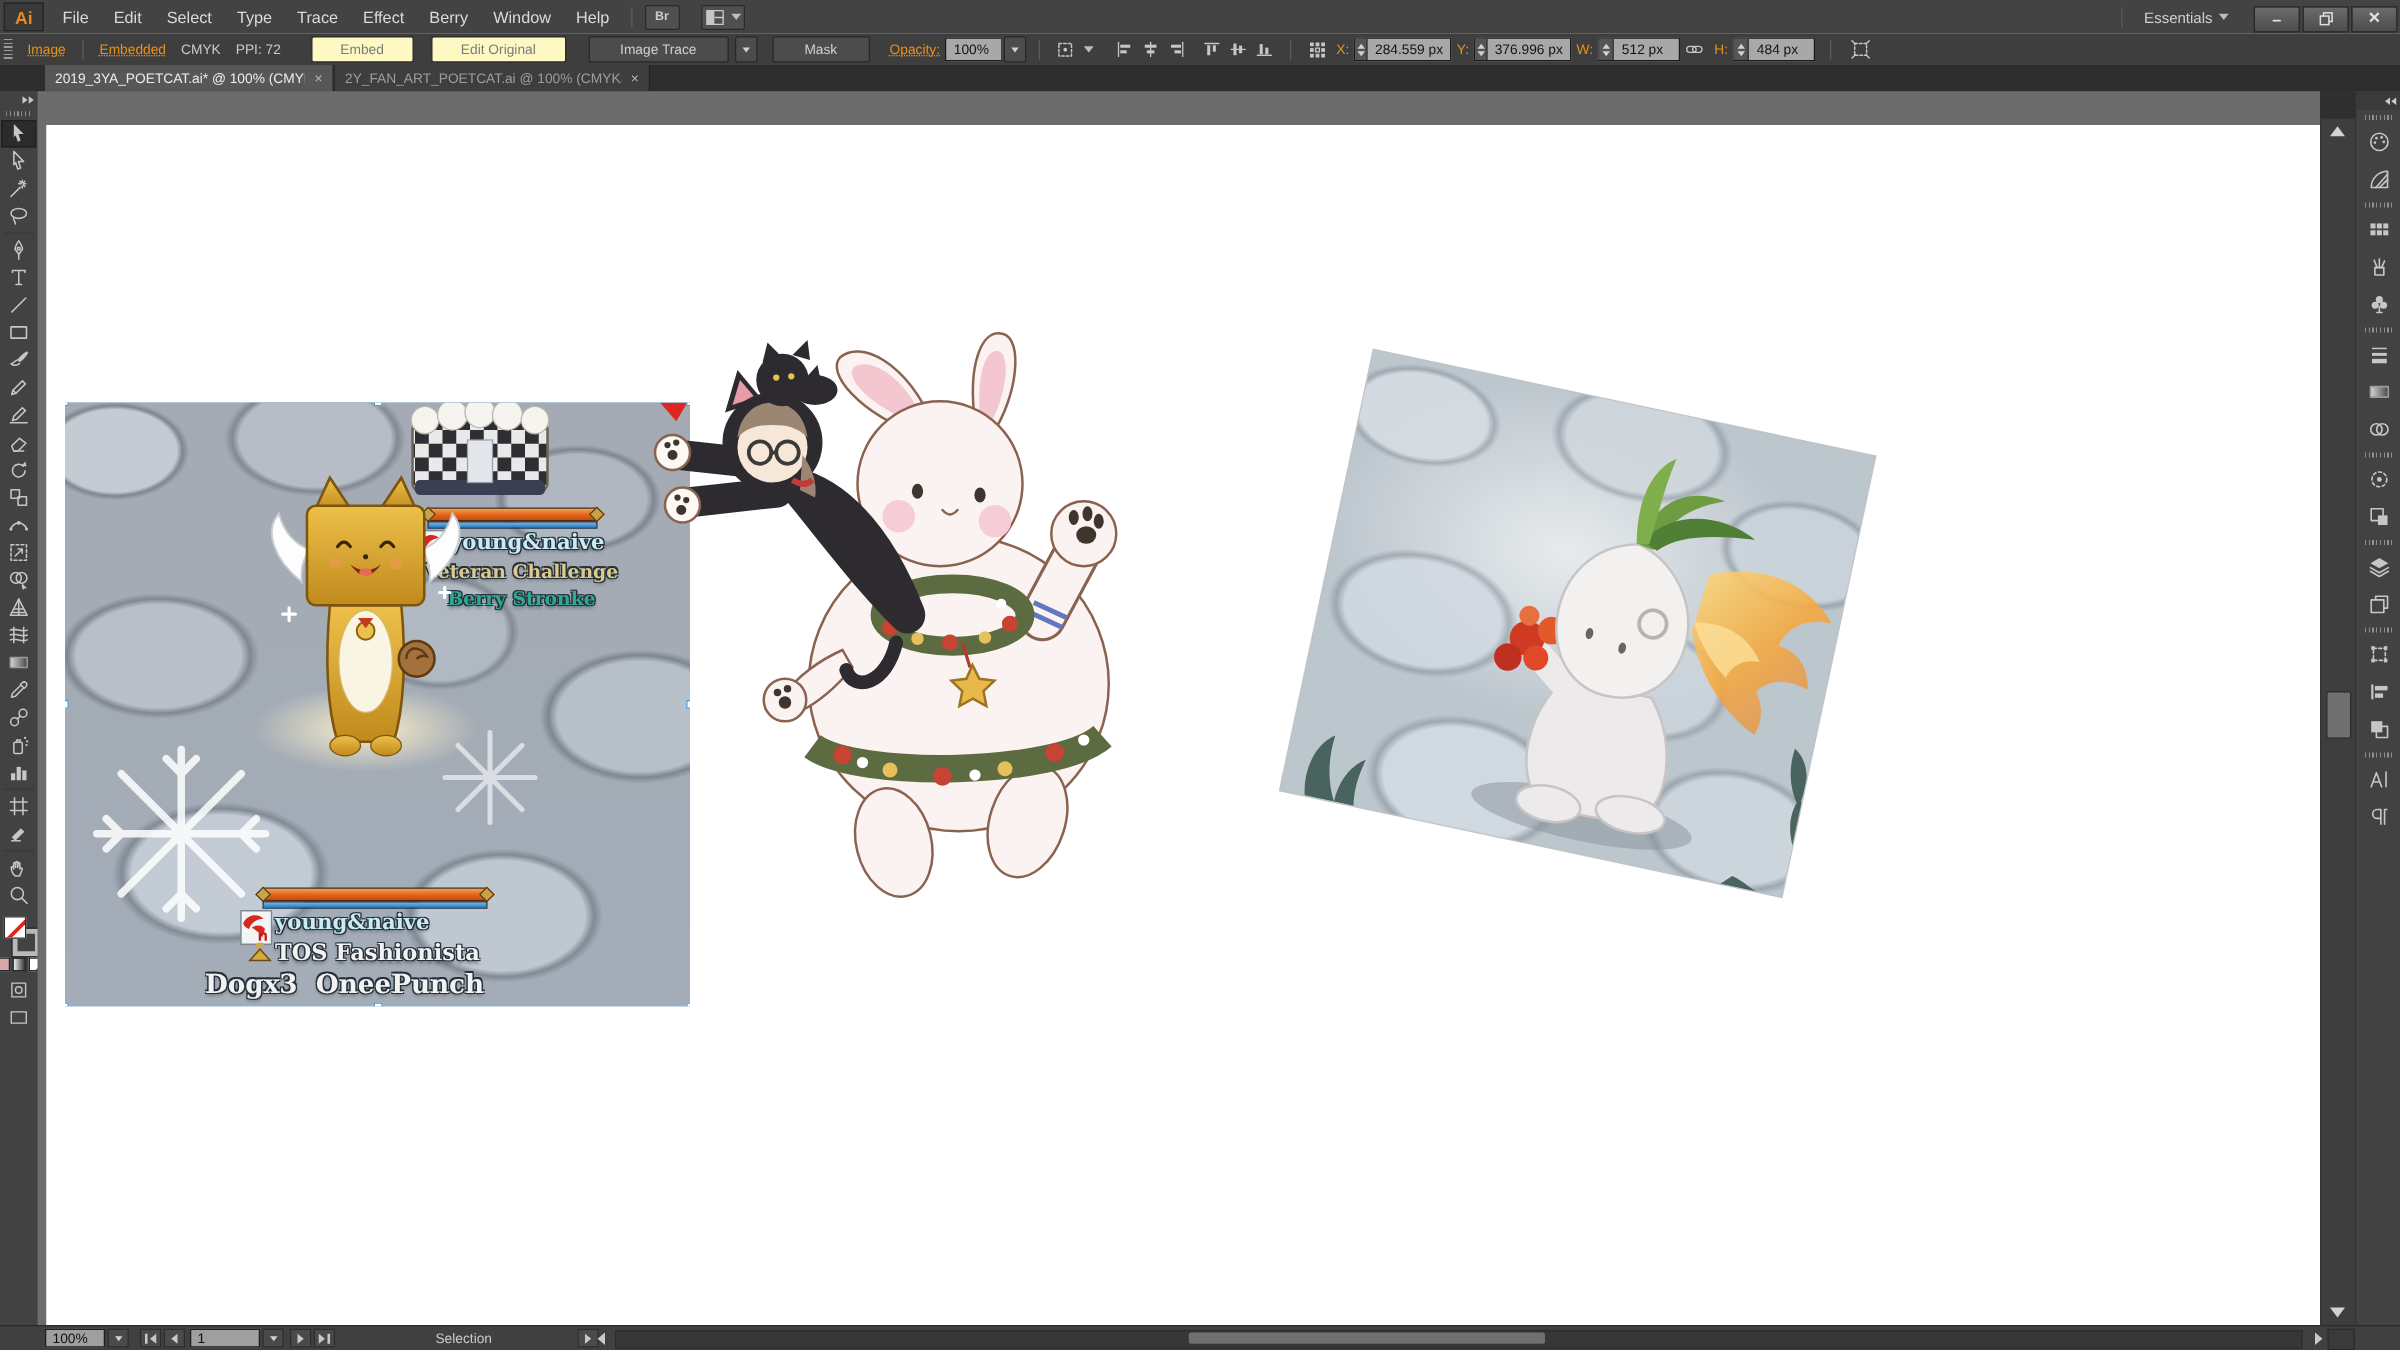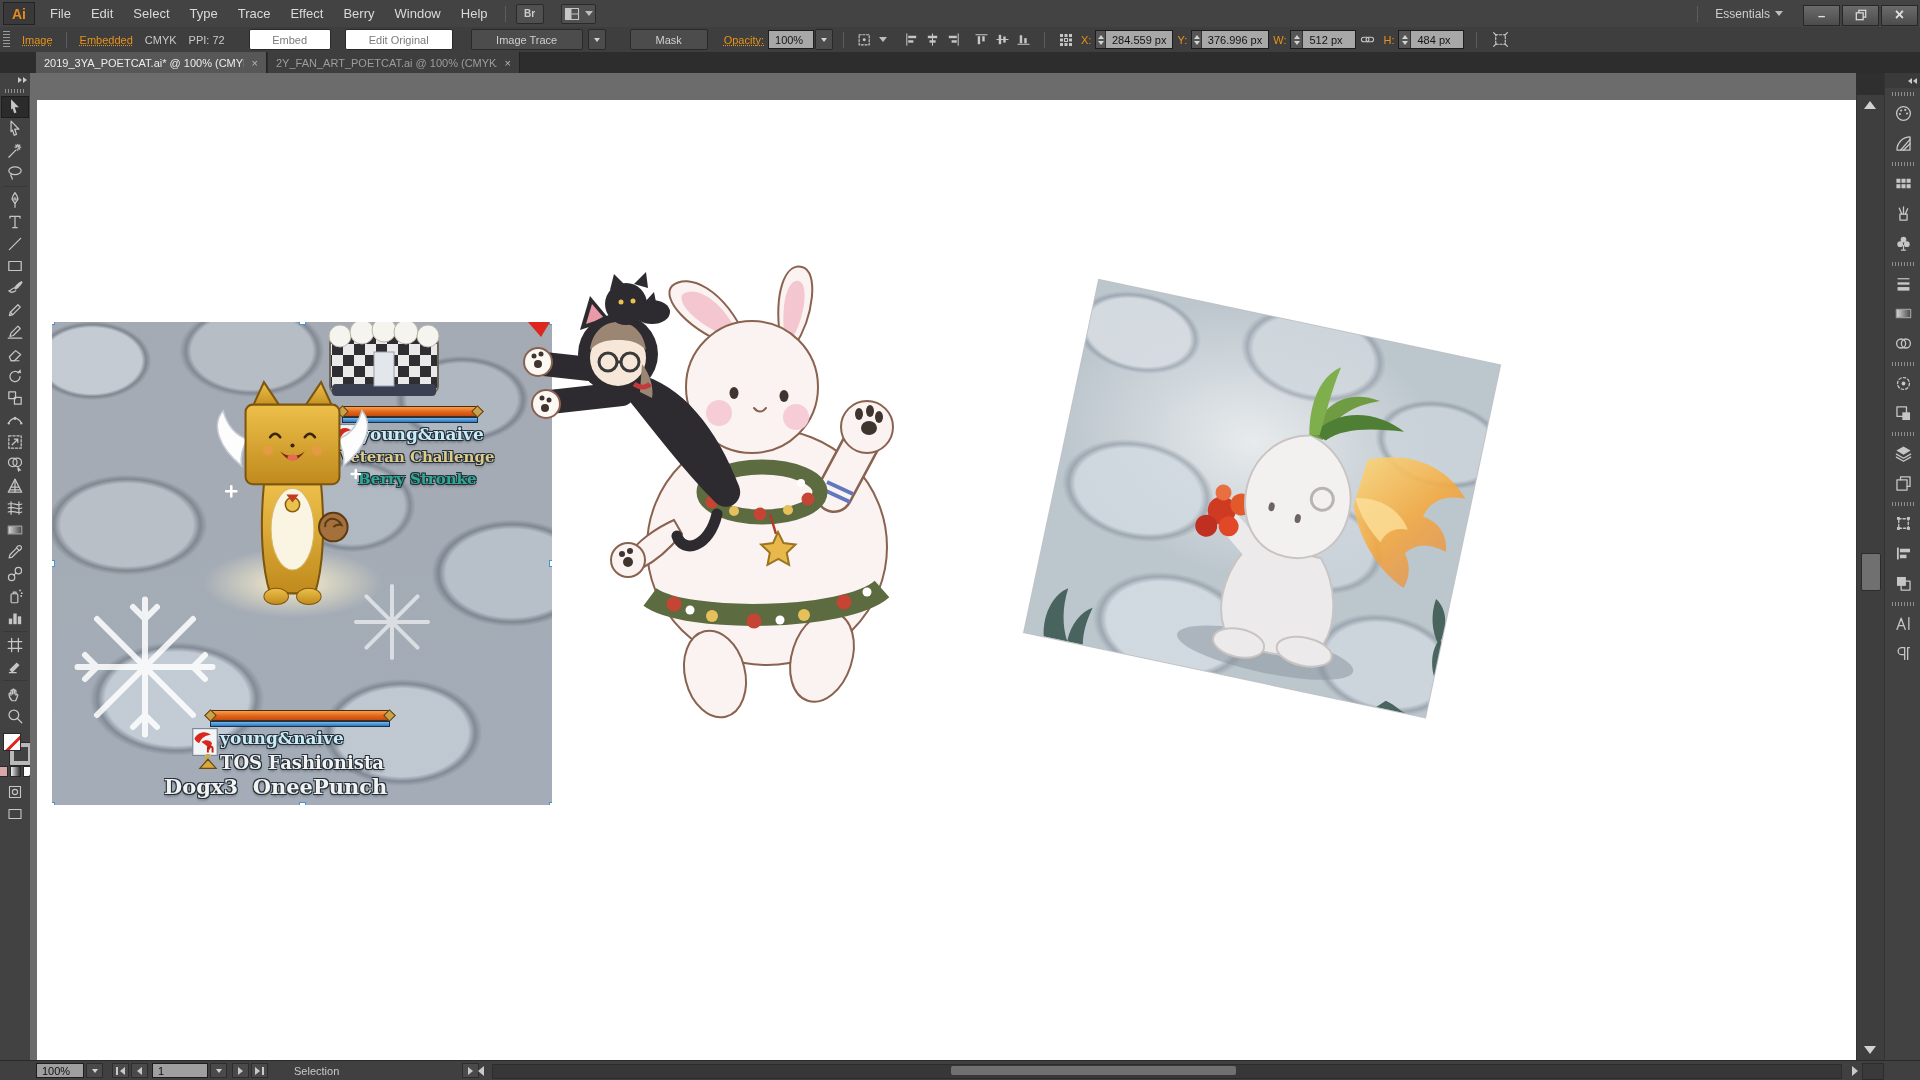--- a/index.html
+++ b/index.html
@@ -22,21 +22,21 @@
           color:#e0e0e0;display:flex;align-items:center;justify-content:center;font-size:13px;font-weight:bold;margin-left:2px}
   
   #controlbar{position:absolute;left:0;top:27px;width:1920px;height:25px;background:#3e3e3e;
               border-bottom:1px solid #282828;display:flex;align-items:center;font-size:11px;color:#c9c9c9}
   .cb-grip{width:7px;height:17px;margin:0 6px 0 3px;background:repeating-linear-gradient(#9a9a9a 0 1px,transparent 1px 3px)}
   .cb-link{color:#e8921a;text-decoration:underline dotted;margin:0 6px}
   .cb-label{color:#c9c9c9;margin:0 6px}
   .cb-olabel{color:#e8921a;margin:0 4px}
   .cb-btn{height:19px;padding:0 14px;background:#4c4c4c;border:1px solid #292929;color:#cfcfcf;
           display:flex;align-items:center;border-radius:2px;margin:0 4px}
-  .cb-btn.dis{color:#7b7b7b;background:#ffffff}
+  .cb-btn.dis{color:#7b7b7b;background:#fef9c3}
   .dd-btn{width:16px;height:19px;background:#4c4c4c;border:1px solid #292929;display:flex;align-items:center;justify-content:center;margin-left:1px;border-radius:2px}
   .field{height:17px;background:#a8a8a8;border:1px solid #1d1d1d;color:#141414;display:flex;align-items:center;font-size:11px}
   .spin{width:11px;height:100%;background:#555;border-right:1px solid #333;display:flex;flex-direction:column;align-items:center;justify-content:center;gap:2px}
   .tU{width:0;height:0;border-left:3px solid transparent;border-right:3px solid transparent;border-bottom:4px solid #d2d2d2}
   .tD{width:0;height:0;border-left:3px solid transparent;border-right:3px solid transparent;border-top:4px solid #d2d2d2}
   .tL{width:0;height:0;border-top:4px solid transparent;border-bottom:4px solid transparent;border-right:5px solid #c9c9c9}
   .tR{width:0;height:0;border-top:4px solid transparent;border-bottom:4px solid transparent;border-left:5px solid #c9c9c9}
   .fval{padding:0 6px;white-space:nowrap}
   .cicon{margin:0 3px;display:flex;align-items:center;justify-content:center}
   
@@ -170,21 +170,21 @@
   <div class="vsep"></div>
   <span class="cb-link">Embedded</span>
   <span class="cb-label">CMYK</span>
   <span class="cb-label">PPI: 72</span>
   <div class="cb-btn dis" style="margin-left:18px;width:52px;justify-content:center">Embed</div>
   <div class="cb-btn dis" style="margin-left:10px;width:78px;justify-content:center">Edit Original</div>
   <div class="cb-btn" style="margin-left:14px;width:82px;justify-content:center">Image Trace</div>
   <div class="dd-btn">
       <span class="tD"></span>
     </div>
-  <div class="cb-btn" style="margin-left:24px;width:48px;justify-content:center">Mask</div>
+  <div class="cb-btn" style="margin-left:12px;width:48px;justify-content:center">Mask</div>
   <span class="cb-olabel" style="margin-left:12px;text-decoration:underline dotted">Opacity:</span>
   <div class="field" style="width:44px">
       <span class="fval">100%</span>
     </div>
   <div class="dd-btn">
       <span class="tD"></span>
     </div>
   <div class="vsep" style="margin:0 10px"></div>
   <div class="cicon">
     <svg class="ti" width="17" height="17" viewBox="0 0 16 16">
@@ -950,21 +950,21 @@
   <div class="st sbtn" style="left:210px">
       <span class="tD"></span>
     </div>
   <div class="st sbtn" style="left:232px">
       <span class="tR"></span>
     </div>
   <div class="st sbtn" style="left:251px">
       <span class="tR"></span>
       <span class="minibar" style="margin:0 0 0 1px"></span>
     </div>
-  <div class="st" style="left:294px;width:180px;justify-content:flex-start">
+  <div class="st" style="left:281px;width:180px;justify-content:center">
       <span>Selection</span>
     </div>
   <div class="st sbtn" style="left:462px">
       <span class="tR"></span>
     </div>
   <div class="st" style="left:478px">
       <span class="tL" style="border-right-width:6px;border-top-width:5px;border-bottom-width:5px"></span>
     </div>
   <div id="hscroll">
       <div id="hthumb"></div>

